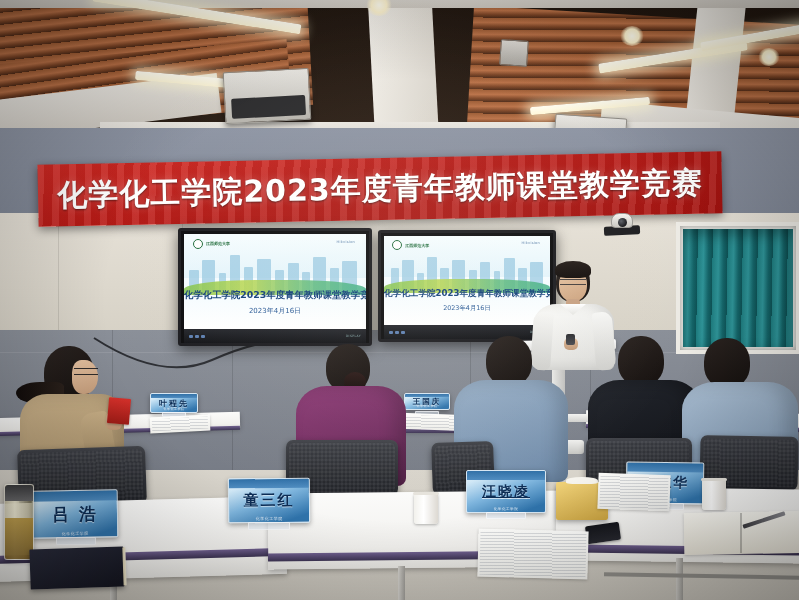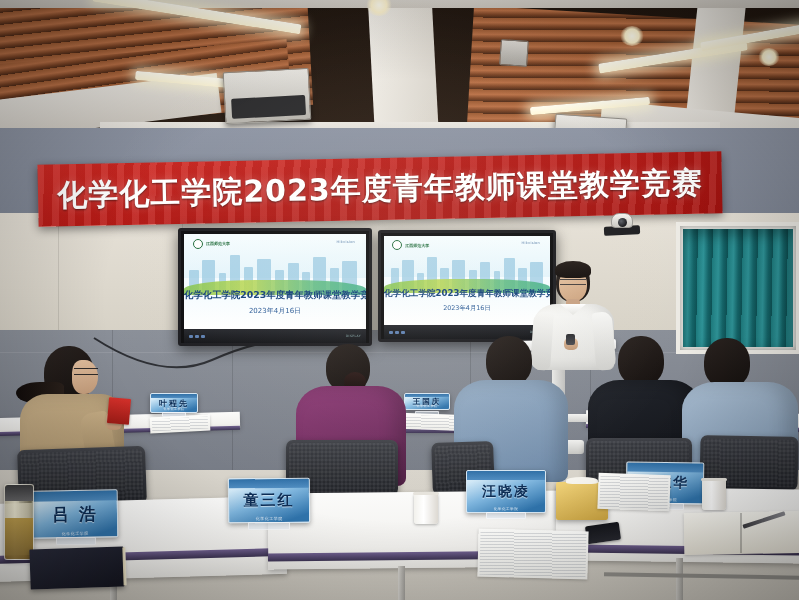--- a/index.html
+++ b/index.html
@@ -613,21 +613,21 @@
   </div>
   <div class="abs placard-stand" style="left:56px; top:537px; width:40px; height:8px;"></div>
 
   <div class="abs placard" style="left:228px; top:478px; width:82px; height:45px; transform:rotate(-0.5deg);">
     <div class="placard-name" style="font-size:15px;">童三红</div>
     <div class="placard-foot" style="font-size:4px;">化学化工学院</div>
   </div>
   <div class="abs placard-stand" style="left:248px; top:522px; width:42px; height:8px;"></div>
 
   <div class="abs placard" style="left:466px; top:470px; width:80px; height:43px;">
-    <div class="placard-name" style="font-size:14px;">汪晓凌</div>
+    <div class="placard-name" style="font-size:14px;text-decoration:underline;">汪晓凌</div>
     <div class="placard-foot" style="font-size:3.6px;">化学化工学院</div>
   </div>
   <div class="abs placard-stand" style="left:486px; top:512px; width:40px; height:7px;"></div>
 
   <div class="abs placard" style="left:626px; top:462px; width:78px; height:42px; transform:rotate(0.8deg);">
     <div class="placard-name" style="font-size:14px;">胡志华</div>
     <div class="placard-foot" style="font-size:3.6px;">化学化工学院</div>
   </div>
   <div class="abs placard-stand" style="left:644px; top:503px; width:40px; height:7px;"></div>
 

